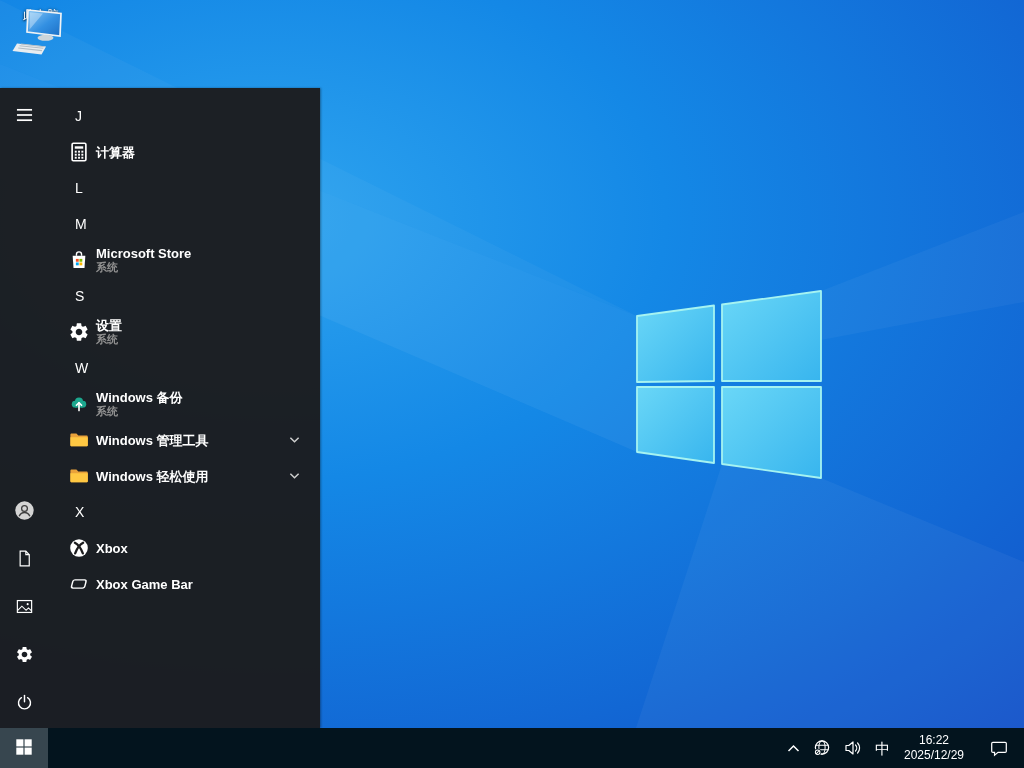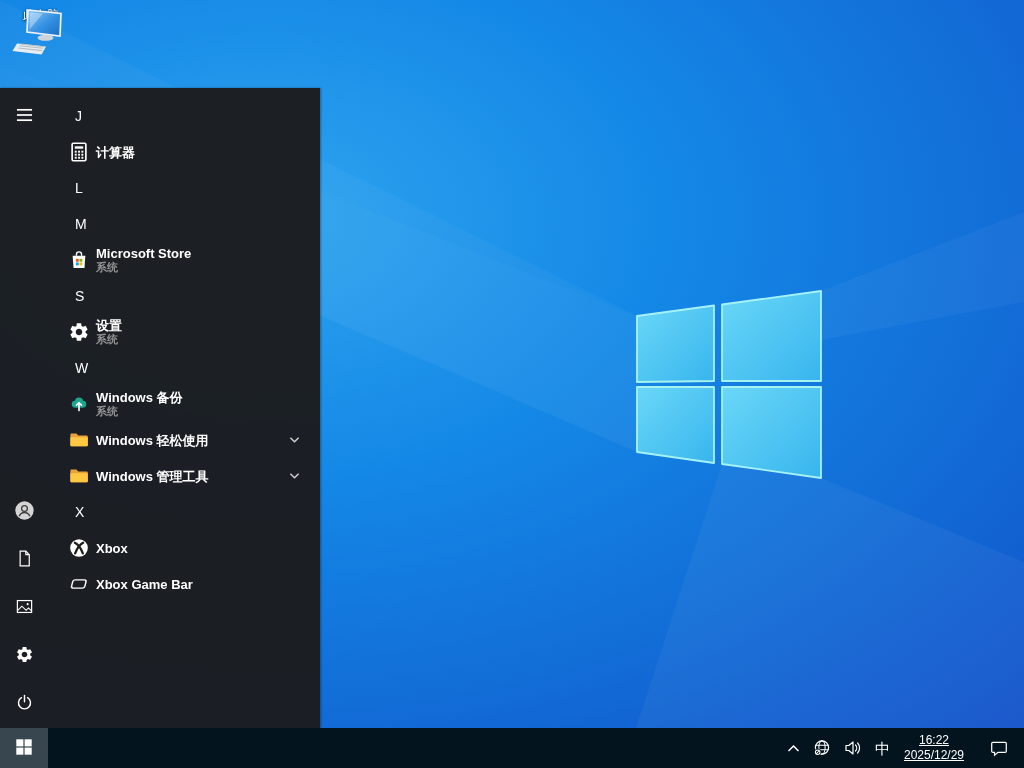--- a/index.html
+++ b/index.html
@@ -31,21 +31,21 @@
   .app-label{font-size:13px;color:#fff;line-height:15px;white-space:nowrap;}
   .app-sub{font-size:11px;color:#8f8f8f;line-height:13px;}
   .chev{margin-left:auto;margin-right:20px;display:flex;flex:none;}
 
   
   .taskbar{position:absolute;left:0;bottom:0;width:1024px;height:40px;background:#03141e;display:flex;align-items:center;}
   .start-btn{width:48px;height:40px;background:#37464f;border:none;display:flex;align-items:center;justify-content:center;padding:0;cursor:pointer;flex:none;}
   .tray{margin-left:auto;display:flex;align-items:center;gap:9px;padding-right:14px;color:#fff;}
   .tray-btn{background:none;border:none;padding:2px;display:flex;align-items:center;justify-content:center;cursor:pointer;color:#fff;}
   .ime{font-size:15px;line-height:15px;color:#fff;}
-  .clock{text-align:center;font-size:12px;line-height:15px;color:#fff;min-width:66px;cursor:pointer;text-decoration:underline;}
+  .clock{text-align:center;font-size:12px;line-height:15px;color:#fff;min-width:66px;cursor:pointer;}
   .action-center{margin-left:12px;}
 </style>
 </head>
 <body>
 
 <div class="stage">
 
   <div class="wallpaper">
     <svg width="1024" height="728" viewBox="0 0 1024 728">
       <defs>
@@ -210,37 +210,37 @@
           </span>
         </div>
         <div class="app-row">
           <span class="ic">
             <svg viewBox="0 0 24 24">
               <path d="M2.6 6.3 c0-.8.6-1.4 1.4-1.4 h5.2 l2 2.3 h9 c.8 0 1.4.6 1.4 1.4 v8.9 c0 .8-.6 1.4-1.4 1.4 H4 c-.8 0-1.4-.6-1.4-1.4 z" fill="#e9a23b"></path>
               <path d="M2.6 9.1 h19 v8.4 c0 .8-.6 1.4-1.4 1.4 H4 c-.8 0-1.4-.6-1.4-1.4 z" fill="#ffc843"></path>
             </svg>
           </span>
           <span class="app-text">
-            <span class="app-label">Windows 轻松使用</span>
+            <span class="app-label">Windows 管理工具</span>
           </span>
           <span class="chev">
             <svg width="11" height="8" viewBox="0 0 12 8">
               <path d="M1.5 1.5 L6 6 L10.5 1.5" fill="none" stroke="#cfcfcf" stroke-width="1.6"></path>
             </svg>
           </span>
         </div>
         <div class="app-row">
           <span class="ic">
             <svg viewBox="0 0 24 24">
               <path d="M2.6 6.3 c0-.8.6-1.4 1.4-1.4 h5.2 l2 2.3 h9 c.8 0 1.4.6 1.4 1.4 v8.9 c0 .8-.6 1.4-1.4 1.4 H4 c-.8 0-1.4-.6-1.4-1.4 z" fill="#e9a23b"></path>
               <path d="M2.6 9.1 h19 v8.4 c0 .8-.6 1.4-1.4 1.4 H4 c-.8 0-1.4-.6-1.4-1.4 z" fill="#ffc843"></path>
             </svg>
           </span>
           <span class="app-text">
-            <span class="app-label">Windows 管理工具</span>
+            <span class="app-label">Windows 轻松使用</span>
           </span>
           <span class="chev">
             <svg width="11" height="8" viewBox="0 0 12 8">
               <path d="M1.5 1.5 L6 6 L10.5 1.5" fill="none" stroke="#cfcfcf" stroke-width="1.6"></path>
             </svg>
           </span>
         </div>
         <div class="sec-hdr">X</div>
         <div class="app-row">
           <span class="ic">

